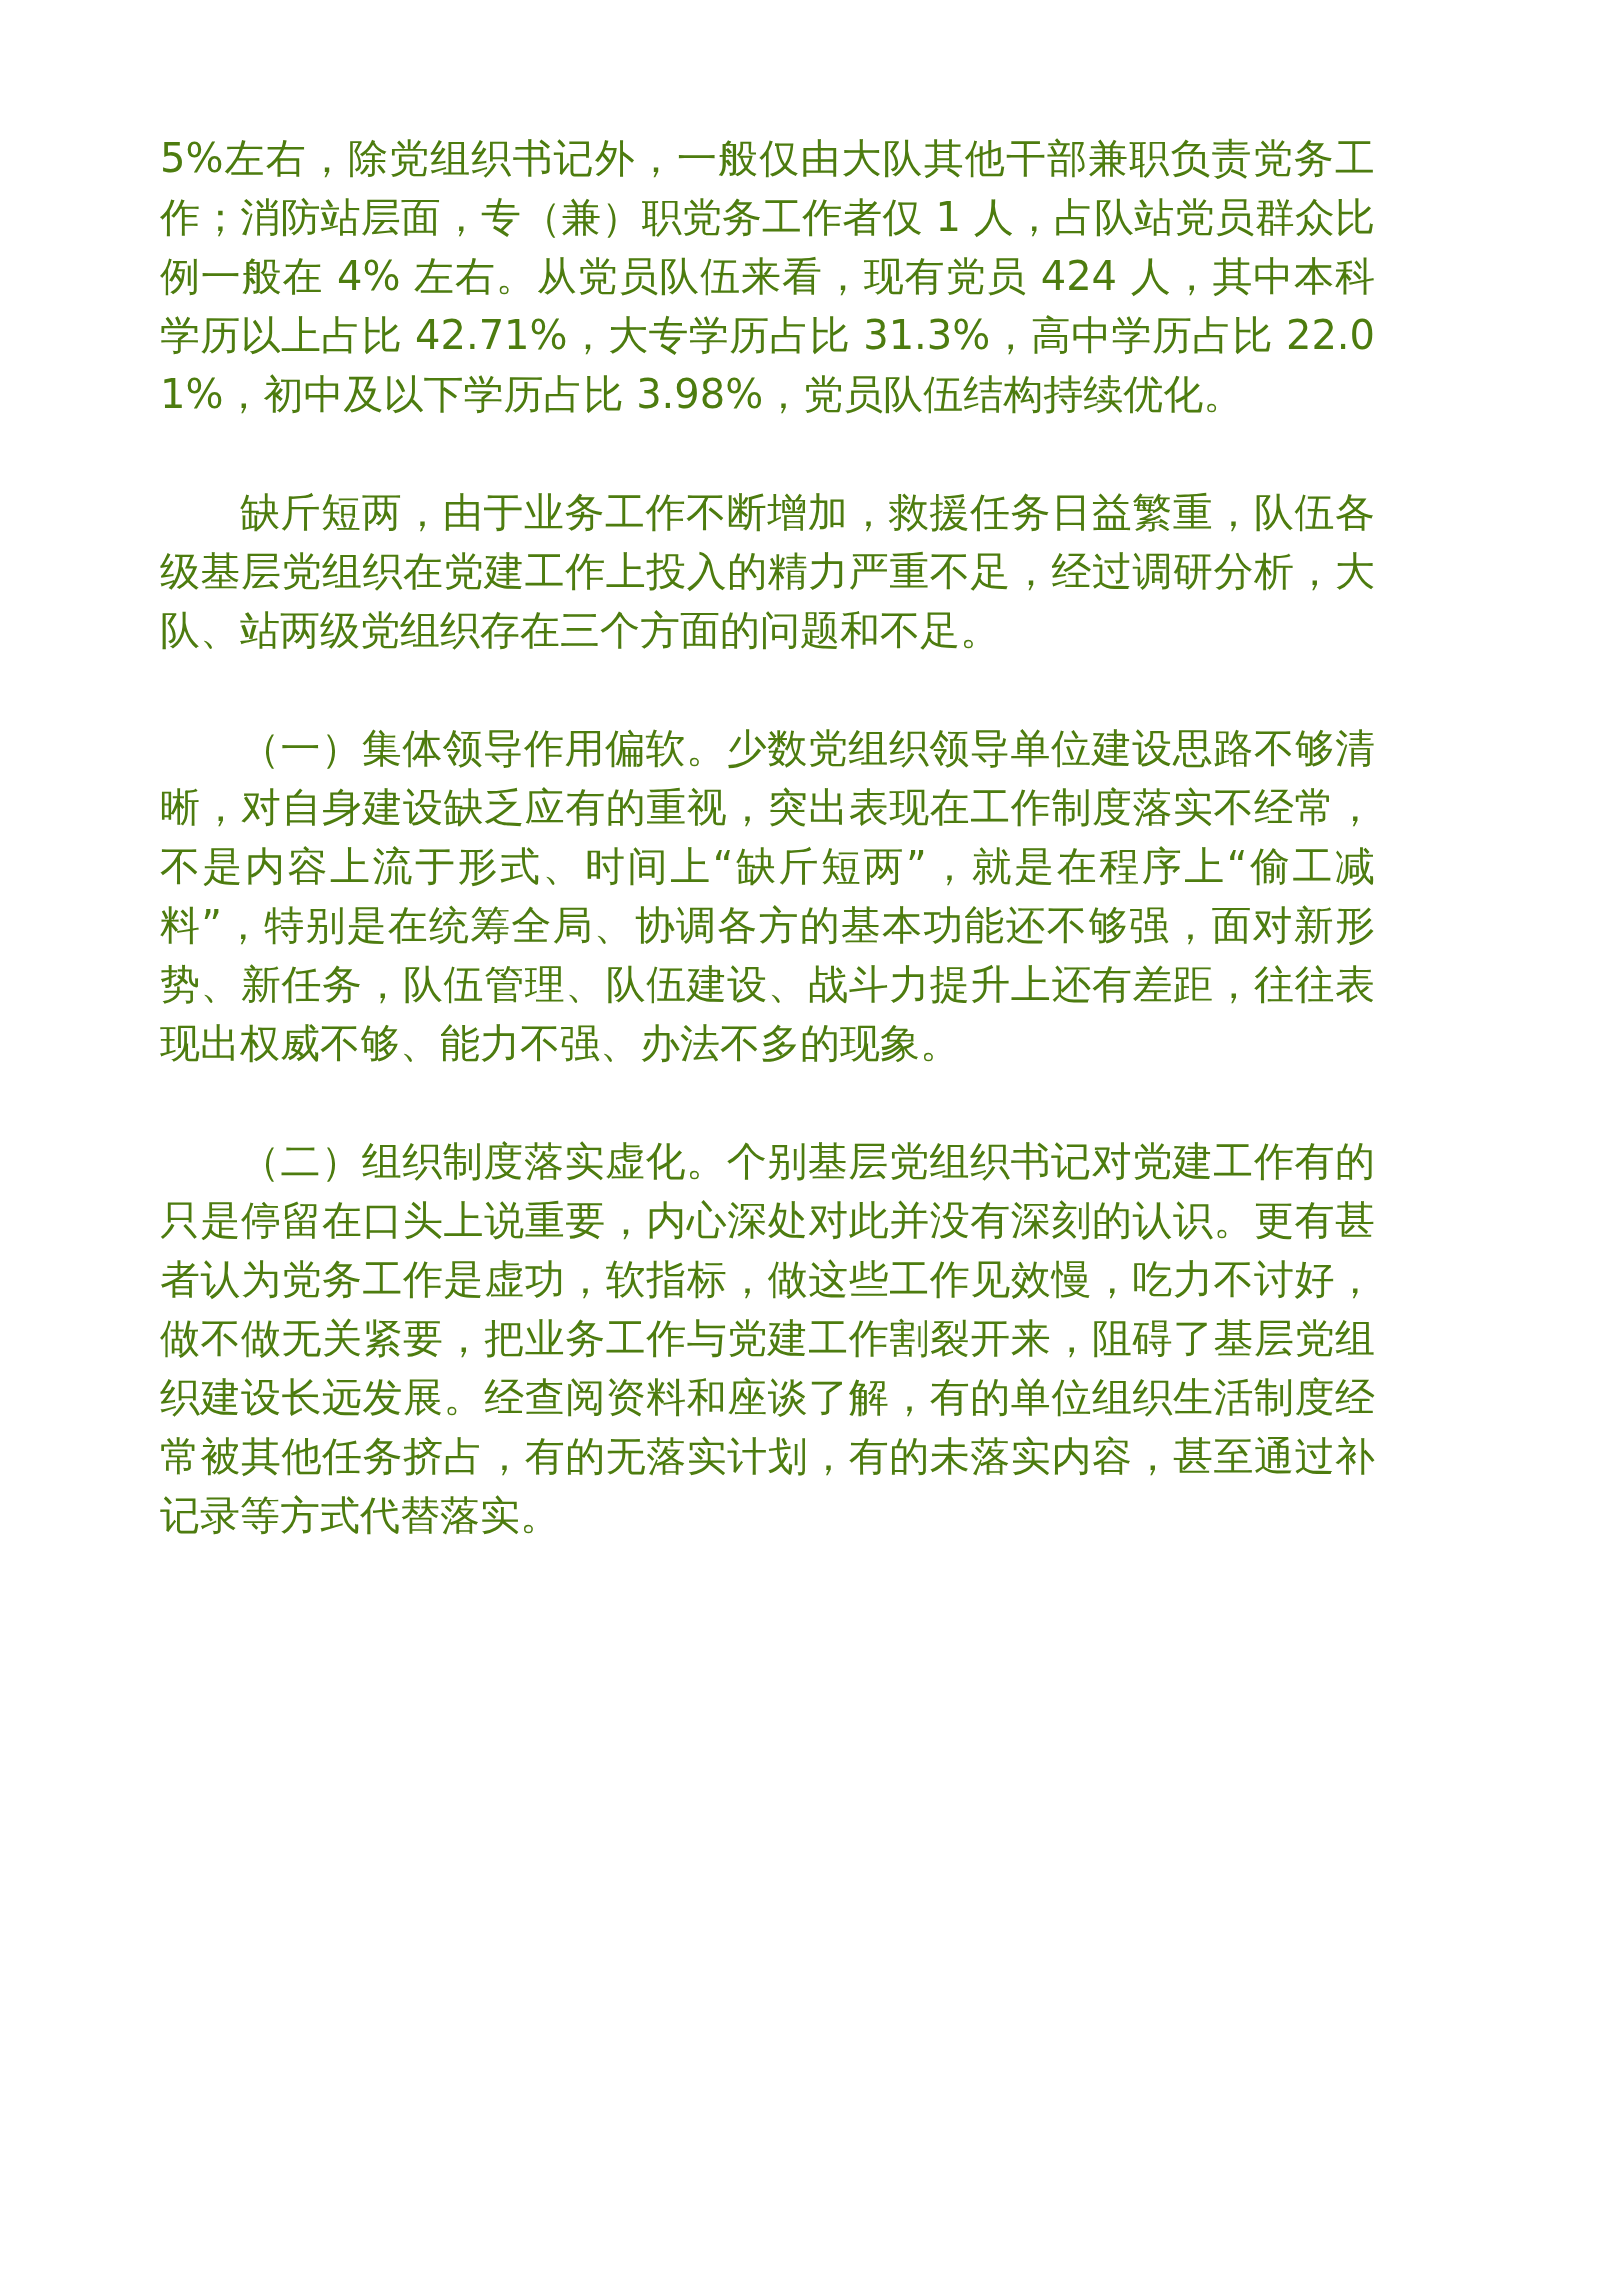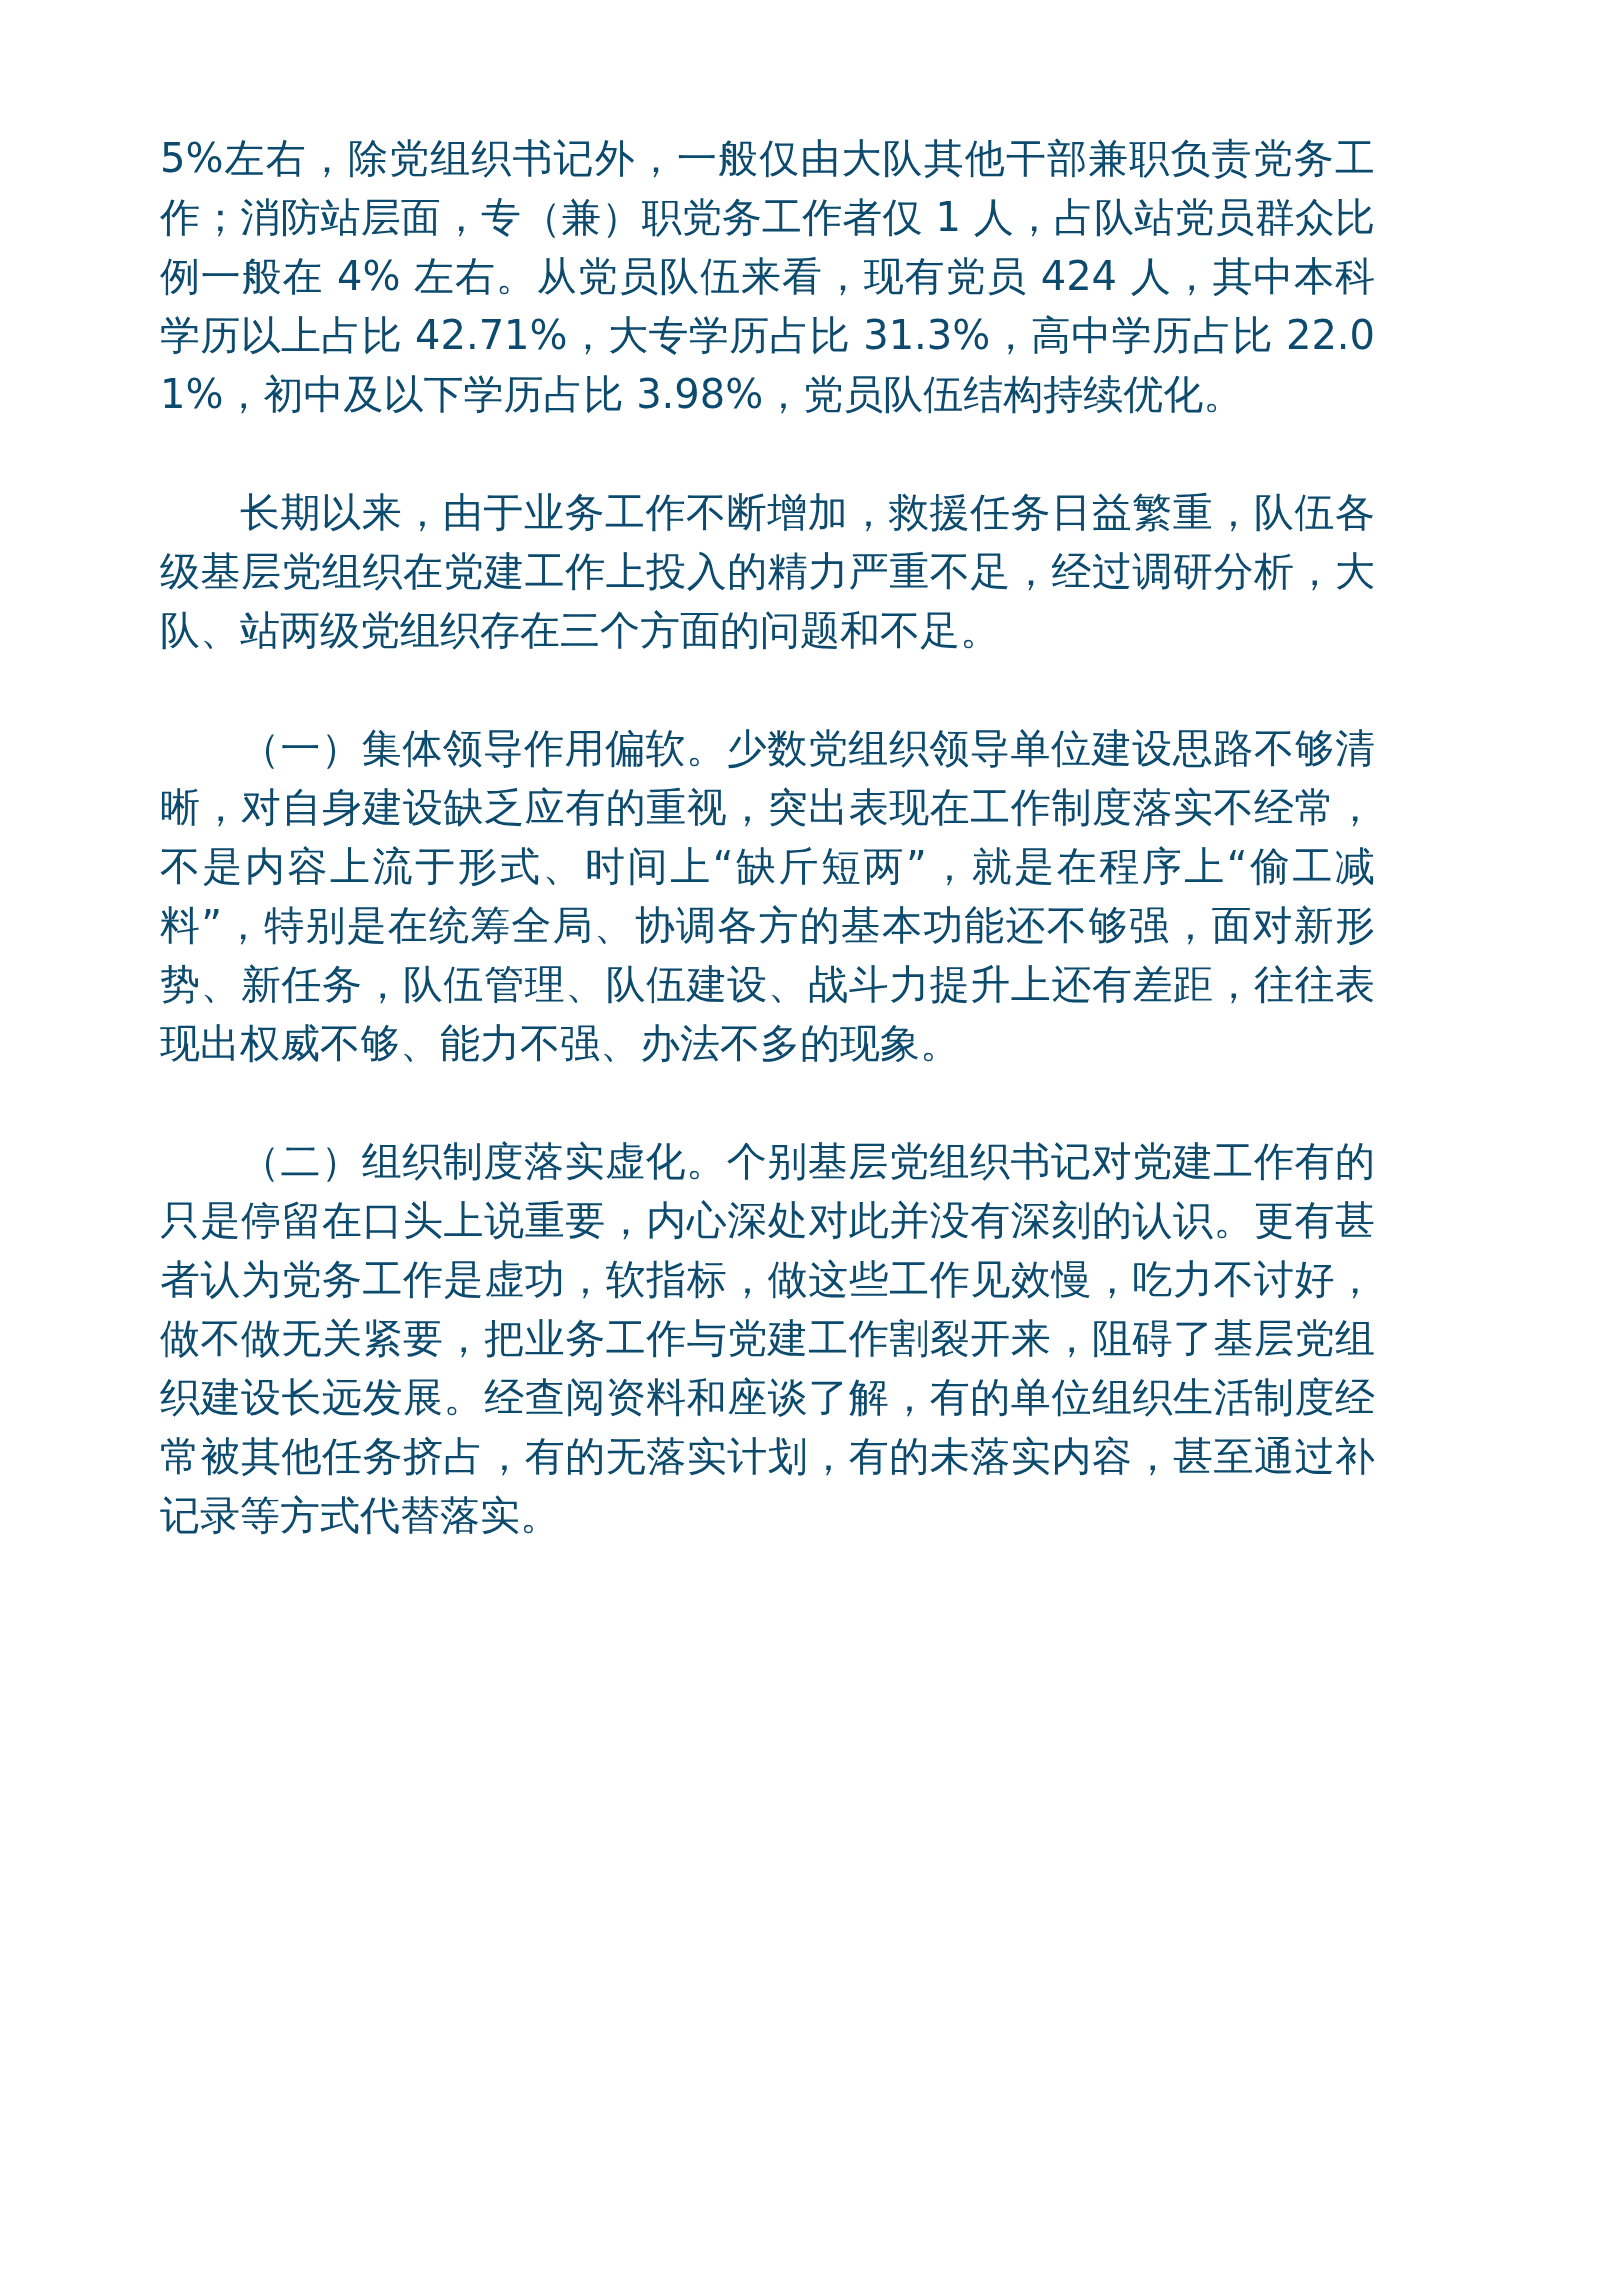--- a/index.html
+++ b/index.html
@@ -23,21 +23,21 @@
   }
   .content {
     position: absolute;
     left: 160px;
     top: 129px;
     width: 1215px;
   }
   .para {
     font-size: 40px;
     line-height: 59px;
-    color: #0c4a6e;
+    color: #4d7c0f;
     text-align: justify;
     text-justify: inter-character;
     margin: 0 0 0 0;
     letter-spacing: 0px;
     word-break: break-all;
     -webkit-hyphens: none;
     hyphens: none;
   }
   .para.indent {
     text-indent: 80px;
@@ -55,21 +55,21 @@
 
 <div class="page">
   <div class="content">
 
     <div class="pblock">
       <p class="para">5%左右，除党组织书记外，一般仅由大队其他干部兼职负责党务工作；消防站层面，专（兼）职党务工作者仅 1 人，占队站党员群众比例一般在 4% 左右。从党员队伍来看，现有党员 424 人，其中本科学历以上占比 42.71%，大专学历占比 31.3%，高中学历占比 22.01%，初中及以下学历占比 3.98%，党员队伍结构持续优化。</p>
     </div>
 
 
     <div class="pblock">
-      <p class="para indent">长期以来，由于业务工作不断增加，救援任务日益繁重，队伍各级基层党组织在党建工作上投入的精力严重不足，经过调研分析，大队、站两级党组织存在三个方面的问题和不足。</p>
+      <p class="para indent">缺斤短两，由于业务工作不断增加，救援任务日益繁重，队伍各级基层党组织在党建工作上投入的精力严重不足，经过调研分析，大队、站两级党组织存在三个方面的问题和不足。</p>
     </div>
 
     <div class="pblock">
       <p class="para indent">（一）集体领导作用偏软。少数党组织领导单位建设思路不够清晰，对自身建设缺乏应有的重视，突出表现在工作制度落实不经常，不是内容上流于形式、时间上“缺斤短两”，就是在程序上“偷工减料”，特别是在统筹全局、协调各方的基本功能还不够强，面对新形势、新任务，队伍管理、队伍建设、战斗力提升上还有差距，往往表现出权威不够、能力不强、办法不多的现象。</p>
     </div>
 
     <div class="pblock">
       <p class="para indent">（二）组织制度落实虚化。个别基层党组织书记对党建工作有的只是停留在口头上说重要，内心深处对此并没有深刻的认识。更有甚者认为党务工作是虚功，软指标，做这些工作见效慢，吃力不讨好，做不做无关紧要，把业务工作与党建工作割裂开来，阻碍了基层党组织建设长远发展。经查阅资料和座谈了解，有的单位组织生活制度经常被其他任务挤占，有的无落实计划，有的未落实内容，甚至通过补记录等方式代替落实。</p>
     </div>
 

